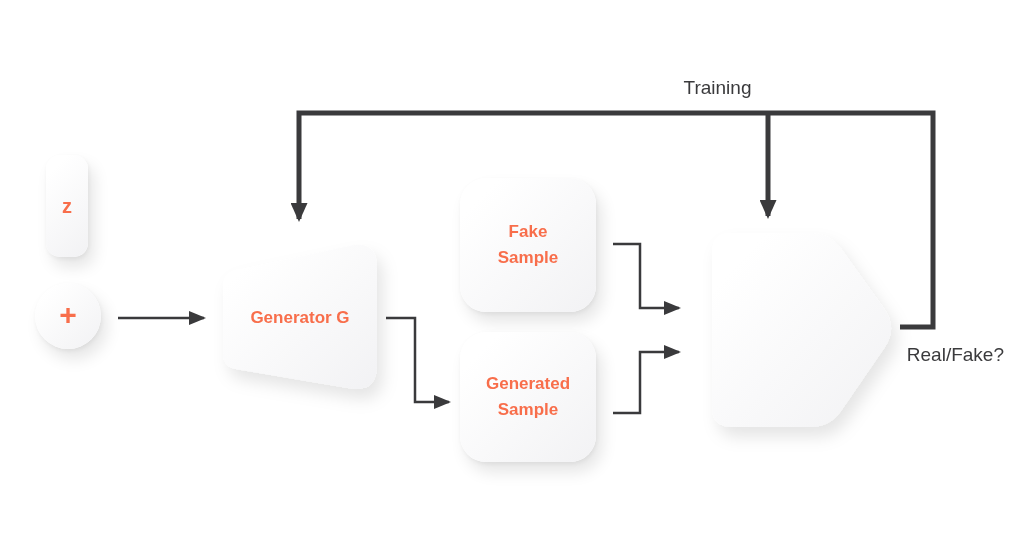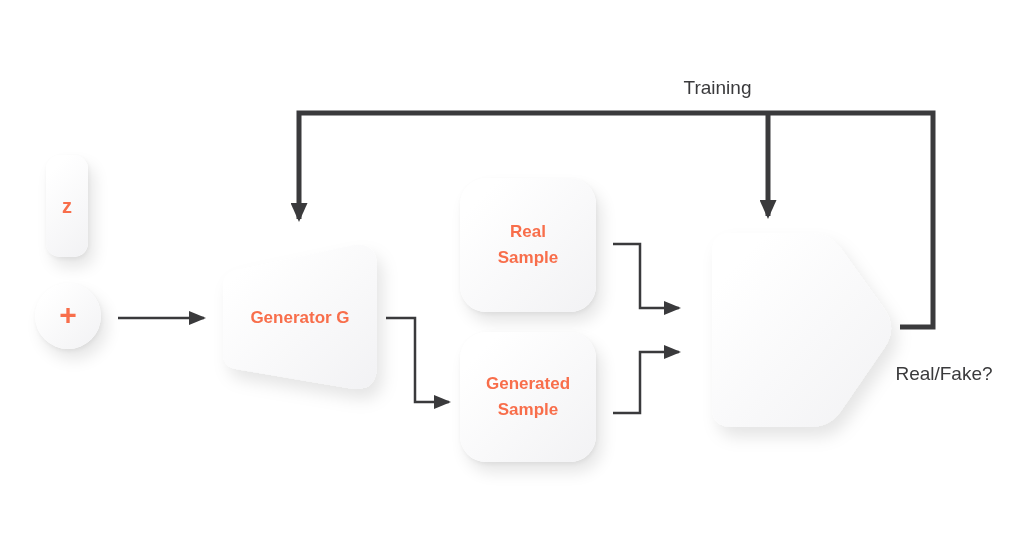--- a/index.html
+++ b/index.html
@@ -48,21 +48,21 @@
   }
   .generator-label     { left: 223px; top: 308px; width: 154px; text-align: center; }
   .discriminator-label { left: 712px; top: 321px; width: 176px; }
 
   .flow-label {
     position: absolute;
     color: var(--line);
     font-size: 19px;
   }
   .training-label  { left: 660px; top: 77px; width: 115px; text-align: center; }
-  .realfake-label  { left: 884px; top: 363px; width: 120px; text-align: center; }
+  .realfake-label  { left: 884px; top: 344px; width: 120px; text-align: right; }
 
   .thin-line  { stroke: var(--line); stroke-width: 2.5; fill: none; }
   .thick-line { stroke: var(--line); stroke-width: 5;   fill: none; stroke-linejoin: miter; }
   .ah { fill: var(--line); }
 </style>
 </head>
 <body>
 
 <div class="stage">
 
@@ -128,21 +128,21 @@
 
   <div class="node z-pill">
     <span>z</span>
   </div>
 
   <div class="node plus-circle">
     <span>+</span>
   </div>
 
   <div class="node sample-box real-box">
-    <span>Real
+    <span>Fake
 Sample</span>
   </div>
 
   <div class="node sample-box gen-box">
     <span>Generated
 Sample</span>
   </div>
 
   <div class="node-label generator-label">Generator G</div>
 

